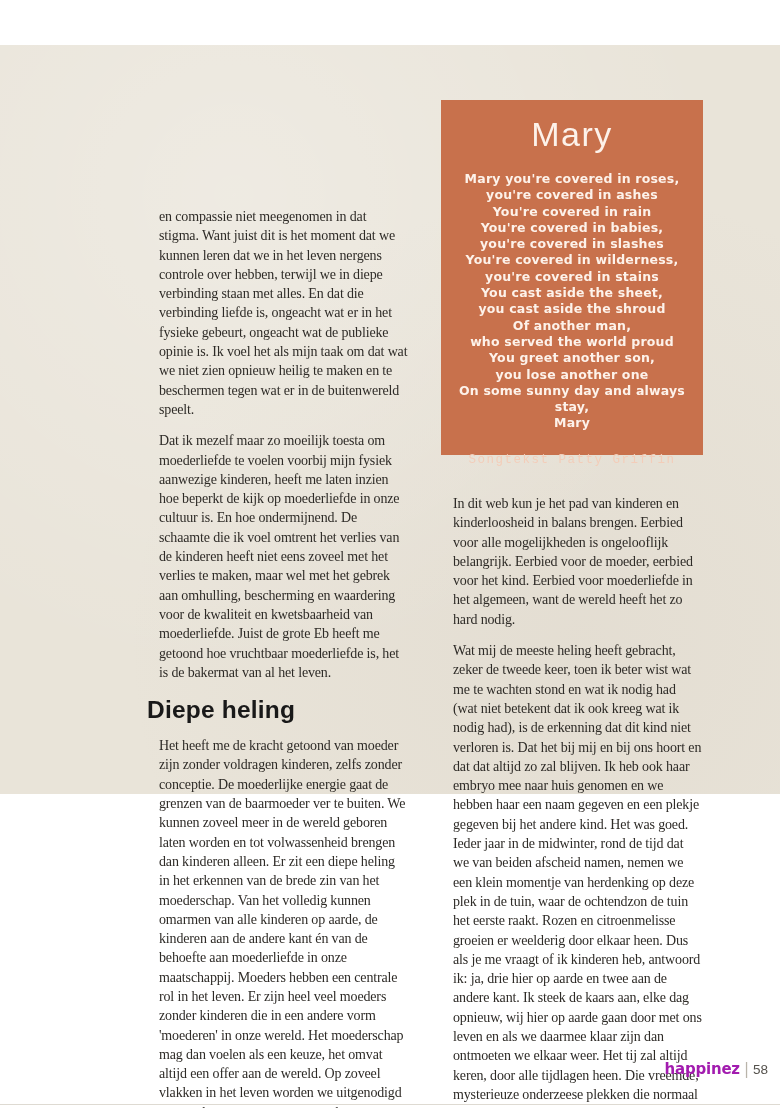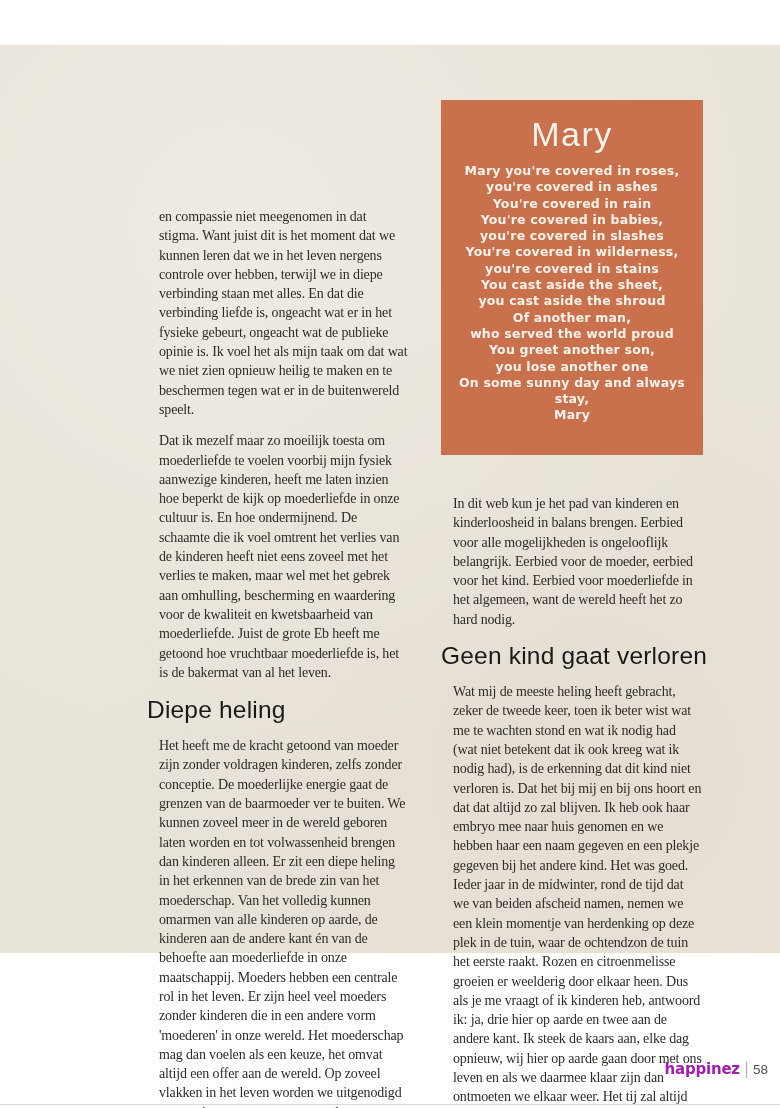--- a/index.html
+++ b/index.html
@@ -3,21 +3,21 @@
 <meta charset="utf-8">
 <title>happinez — 39</title>
 <style>
   html,body{margin:0;padding:0;}
   body{
     width:780px;height:1108px;position:relative;overflow:hidden;
     background:#ffffff;
     font-family:"Liberation Serif", serif;
   }
   .paper{
-    position:absolute;left:0;top:45px;width:780px;height:908px;
+    position:absolute;left:0;top:45px;width:780px;height:749px;
     background:var(--paper,#e9e4d9);
     background-image:radial-gradient(circle at 30% 20%, rgba(255,255,255,.25), rgba(0,0,0,0) 60%),
                      radial-gradient(circle at 75% 80%, rgba(180,165,150,.10), rgba(0,0,0,0) 55%);
   }
   .bottom-edge{
     position:absolute;left:0;top:1104px;width:780px;height:1px;
     background:#dedad2;
   }
   
   .col{position:absolute;width:273px;}
@@ -26,40 +26,40 @@
   p.body{
     margin:12px;
     font-family:"Liberation Serif", serif;
     font-size:14px;line-height:19.3px;
     letter-spacing:-0.15px;
     color:var(--body_text,#2e2b27);
   }
   h2.heading{
     margin:13px 0 7px 0;
     font-family:"Liberation Sans", sans-serif;
-    font-weight:400;
+    font-weight:700;
     font-size:24.5px;line-height:28px;
     letter-spacing:0.2px;
     color:var(--heading_text,#191919);
   }
   .col-left h2.heading{margin-top:14px;}
   
   .lyrics-box{
     position:absolute;left:441px;top:55px;width:262px;height:355px;
     background:var(--box_orange,#c8714c);
     text-align:center;box-sizing:border-box;padding-top:14px;
   }
   .lyric-title{
     font-family:"Liberation Sans", sans-serif;
     font-weight:400;font-size:34px;line-height:40px;
     letter-spacing:1.5px;
     color:var(--lyrics_text,#fdf2ea);
   }
   .lyric-lines{
-    margin-top:9px;
+    margin-top:17px;
     font-family:"DejaVu Sans", sans-serif;
     font-weight:700;font-size:12.5px;line-height:16.3px;
     letter-spacing:0.2px;
     white-space:pre-line;
     color:var(--lyrics_text,#fdf2ea);
   }
   .lyric-credit{
     margin-top:21px;
     font-family:"Liberation Mono", monospace;
     font-size:12.5px;letter-spacing:1.5px;
@@ -94,32 +94,32 @@
 You're covered in wilderness,
 you're covered in stains
 You cast aside the sheet,
 you cast aside the shroud
 Of another man,
 who served the world proud
 You greet another son,
 you lose another one
 On some sunny day and always stay,
 Mary</div>
+    <div class="lyric-credit">Songtekst Patty Griffin</div>
   </div>
 
   <div class="col col-left">
     <p class="body">en compassie niet meegenomen in dat stigma. Want juist dit is het moment dat we kunnen leren dat we in het leven nergens controle over hebben, terwijl we in diepe verbinding staan met alles. En dat die verbinding liefde is, ongeacht wat er in het fysieke gebeurt, ongeacht wat de publieke opinie is. Ik voel het als mijn taak om dat wat we niet zien opnieuw heilig te maken en te beschermen tegen wat er in de buitenwereld speelt.</p>
     <p class="body">Dat ik mezelf maar zo moeilijk toesta om moederliefde te voelen voorbij mijn fysiek aanwezige kinderen, heeft me laten inzien hoe beperkt de kijk op moederliefde in onze cultuur is. En hoe ondermijnend. De schaamte die ik voel omtrent het verlies van de kinderen heeft niet eens zoveel met het verlies te maken, maar wel met het gebrek aan omhulling, bescherming en waardering voor de kwaliteit en kwetsbaarheid van moederliefde. Juist de grote Eb heeft me getoond hoe vruchtbaar moederliefde is, het is de bakermat van al het leven.</p>
     <h2 class="heading">Diepe heling</h2>
     <p class="body">Het heeft me de kracht getoond van moeder zijn zonder voldragen kinderen, zelfs zonder conceptie. De moederlijke energie gaat de grenzen van de baarmoeder ver te buiten. We kunnen zoveel meer in de wereld geboren laten worden en tot volwassenheid brengen dan kinderen alleen. Er zit een diepe heling in het erkennen van de brede zin van het moederschap. Van het volledig kunnen omarmen van alle kinderen op aarde, de kinderen aan de andere kant én van de behoefte aan moederliefde in onze maatschappij. Moeders hebben een centrale rol in het leven. Er zijn heel veel moeders zonder kinderen die in een andere vorm 'moederen' in onze wereld. Het moederschap mag dan voelen als een keuze, het omvat altijd een offer aan de wereld. Op zoveel vlakken in het leven worden we uitgenodigd om ons hart te openen en op zoek te gaan naar de genezende kracht die de poort kan openen tussen de werelden, zodat er heling kan komen voor dat waar we afscheid van hebben moeten nemen of dat wat nooit gekomen is. Of dat nu verloren kinderen zijn, overleden dierbaren of delen van onszelf die we verloren of vergeten zijn. Iets of iemand verliezen of niet ontmoeten die zo diep bij je hoort, met wie je innerlijk verbonden bent, is heel moeilijk. Het vraagt om iets wat groter is dan de dominerende cultuur, dan de klinische en fysieke uitleg, dan schaamte, schuld en spijt. Moederliefde overstijgt de relatie met een kind. Het is een web waarin je alles en iedereen kunt opnemen die bij jou hoort. Dat is diep helend voor wie ermee in aanraking komt.</p>
   </div>
 
   <div class="col col-right">
     <p class="body">In dit web kun je het pad van kinderen en kinderloosheid in balans brengen. Eerbied voor alle mogelijkheden is ongelooflijk belangrijk. Eerbied voor de moeder, eerbied voor het kind. Eerbied voor moederliefde in het algemeen, want de wereld heeft het zo hard nodig.</p>
-    <h2 class="heading">Geen kind gaat verloren</h2>
     <p class="body"><span>Wat mij de meeste heling heeft gebracht, zeker de tweede keer, toen ik beter wist wat me te wachten stond en wat ik nodig had (wat niet betekent dat ik ook kreeg wat ik nodig had), is de erkenning dat dit kind niet verloren is. Dat het bij mij en bij ons hoort en dat dat altijd zo zal blijven. Ik heb ook haar embryo mee naar huis genomen en we hebben haar een naam gegeven en een plekje gegeven bij het andere kind. Het was goed. Ieder jaar in de midwinter, rond de tijd dat we van beiden afscheid namen, nemen we een klein momentje van herdenking op deze plek in de tuin, waar de ochtendzon de tuin het eerste raakt. Rozen en citroenmelisse groeien er weelderig door elkaar heen. Dus als je me vraagt of ik kinderen heb, antwoord ik: ja, drie hier op aarde en twee aan de andere kant. Ik steek de kaars aan, elke dag opnieuw, wij hier op aarde gaan door met ons leven en als we daarmee klaar zijn dan ontmoeten we elkaar weer. Het tij zal altijd keren, door alle tijdlagen heen. Die vreemde, mysterieuze onderzeese plekken die normaal onzichtbaar blijven, zijn buitengewoon heilig. Alleen open bij de diepste eb, na de grootste golven van leven. Het vraagt om overgave, volledige overgave aan het mysterie van het leven en het immer aanwezige risico op de grote Eb. Dat is de kracht van de moeder. Zij weet de weg.</span></p>
   </div>
 
 </div>
 
 <div class="footer">
   <span class="brand">happinez</span><span class="sep">|</span><span class="pagenum">58</span>
 </div>
 
 <div class="bottom-edge"></div>

